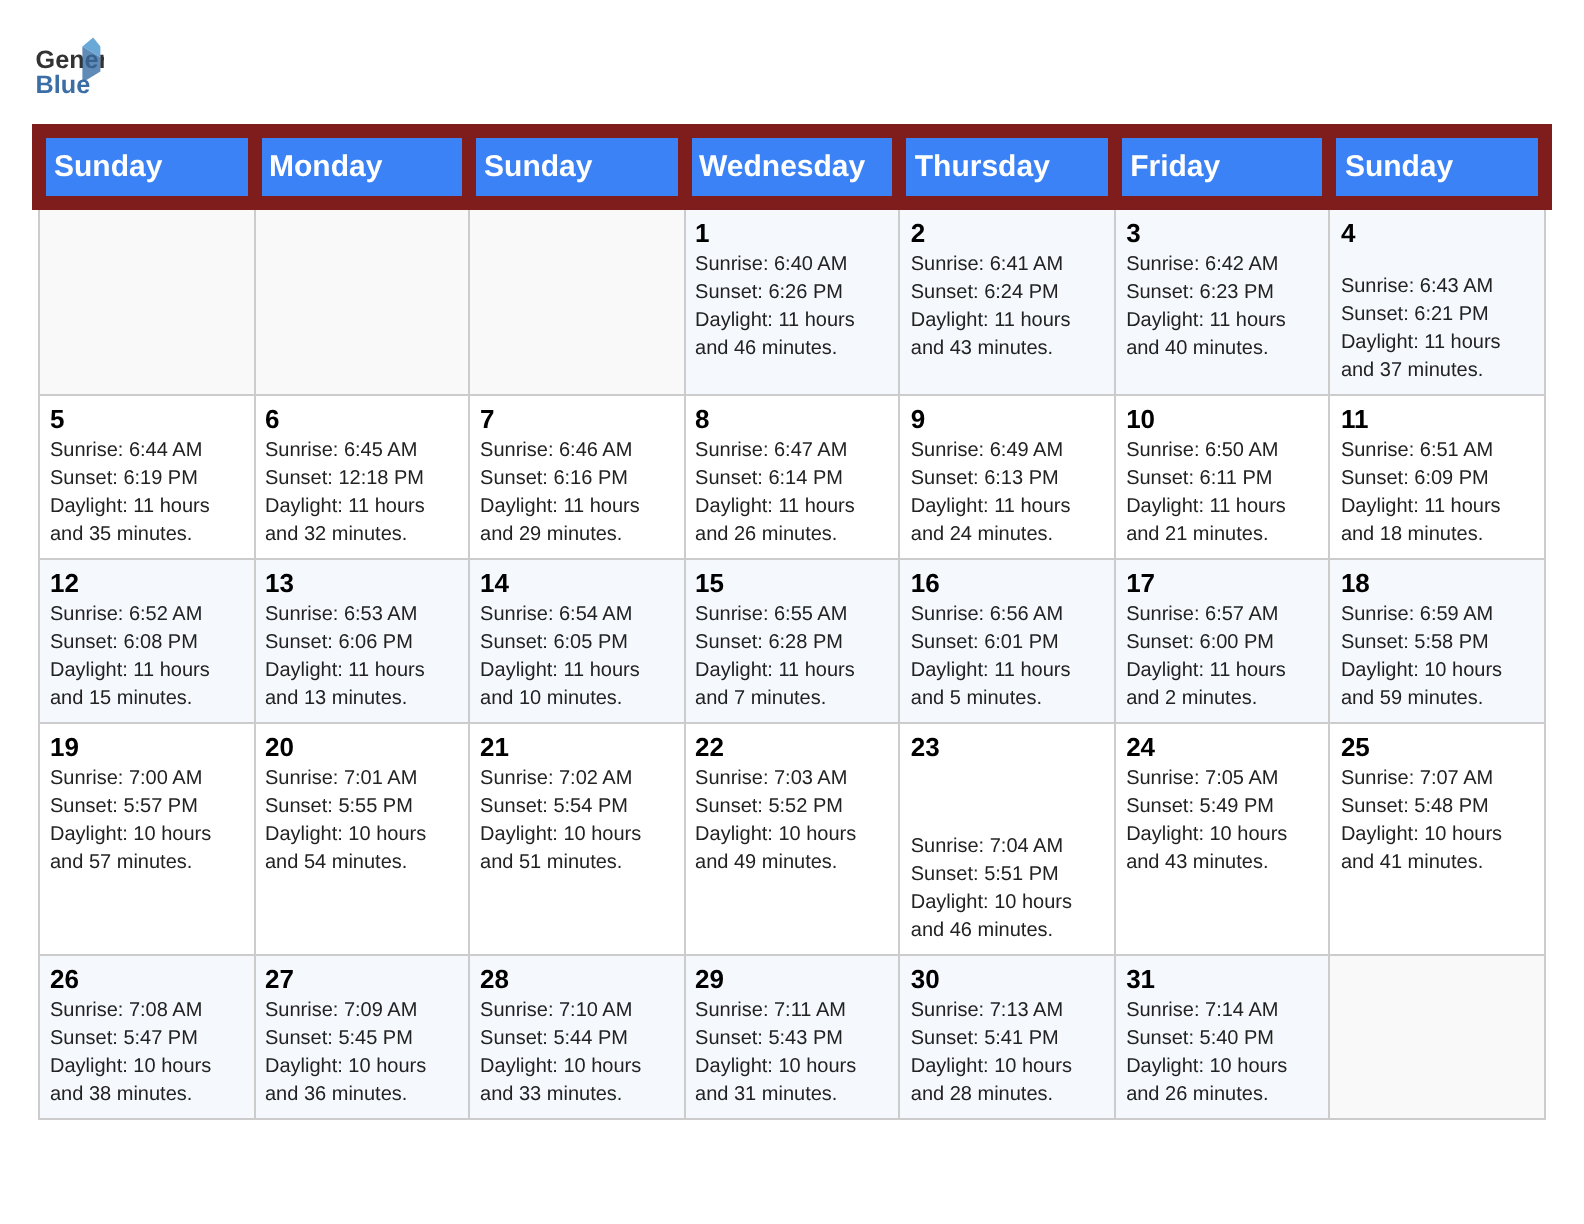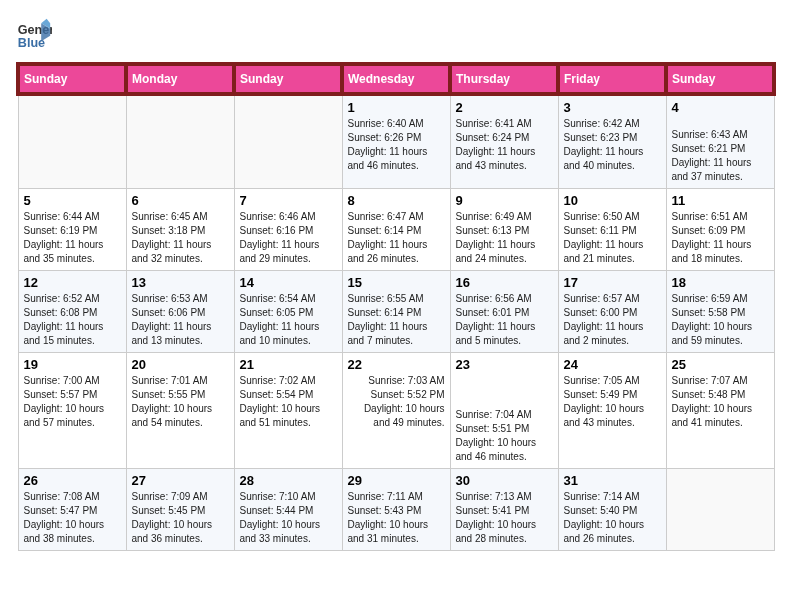--- a/index.html
+++ b/index.html
@@ -36,27 +36,27 @@
     .subtitle {
       font-size: 14px;
       color: #555;
     }
     table {
       width: 100%;
       border-collapse: collapse;
       font-size: 11px;
     }
     thead tr th {
-      background: #ec4899;
+      background: #3b82f6;
       color: #fff;
       padding: 6px 4px;
       text-align: left;
-      font-size: 12px;
+      font-size: 15px;
       font-weight: bold;
-      border: 4px solid #7f1d1d;
+      border: 7px solid #7f1d1d;
     }
     tbody tr td {
       border: 1px solid #ccc;
       vertical-align: top;
       padding: 4px 5px;
       width: 108px;
       min-height: 70px;
     }
     tbody tr:nth-child(odd) td {
       background: #f5f8fc;
@@ -142,21 +142,21 @@
       <tr>
         <td>
           <span class="day-num">5</span>
           <div class="day-info" style="white-space: pre-line;">Sunrise: 6:44 AM
 Sunset: 6:19 PM
 Daylight: 11 hours and 35 minutes.</div>
         </td>
         <td>
           <span class="day-num">6</span>
           <div class="day-info" style="white-space: pre-line;">Sunrise: 6:45 AM
-Sunset: 3:18 PM
+Sunset: 12:18 PM
 Daylight: 11 hours and 32 minutes.</div>
         </td>
         <td>
           <span class="day-num">7</span>
           <div class="day-info" style="white-space: pre-line;">Sunrise: 6:46 AM
 Sunset: 6:16 PM
 Daylight: 11 hours and 29 minutes.</div>
         </td>
         <td>
           <span class="day-num">8</span>
@@ -198,21 +198,21 @@
         </td>
         <td>
           <span class="day-num">14</span>
           <div class="day-info" style="white-space: pre-line;">Sunrise: 6:54 AM
 Sunset: 6:05 PM
 Daylight: 11 hours and 10 minutes.</div>
         </td>
         <td>
           <span class="day-num">15</span>
           <div class="day-info" style="white-space: pre-line;">Sunrise: 6:55 AM
-Sunset: 6:14 PM
+Sunset: 6:28 PM
 Daylight: 11 hours and 7 minutes.</div>
         </td>
         <td>
           <span class="day-num">16</span>
           <div class="day-info" style="white-space: pre-line;">Sunrise: 6:56 AM
 Sunset: 6:01 PM
 Daylight: 11 hours and 5 minutes.</div>
         </td>
         <td>
           <span class="day-num">17</span>
@@ -241,21 +241,21 @@
 Daylight: 10 hours and 54 minutes.</div>
         </td>
         <td>
           <span class="day-num">21</span>
           <div class="day-info" style="white-space: pre-line;">Sunrise: 7:02 AM
 Sunset: 5:54 PM
 Daylight: 10 hours and 51 minutes.</div>
         </td>
         <td>
           <span class="day-num">22</span>
-          <div class="day-info" style="white-space: pre-line; text-align: right;">Sunrise: 7:03 AM
+          <div class="day-info" style="white-space: pre-line;">Sunrise: 7:03 AM
 Sunset: 5:52 PM
 Daylight: 10 hours and 49 minutes.</div>
         </td>
         <td>
           <span class="day-num">23</span>
           <div class="day-info" style="white-space: pre-line; margin-top: 36px;">Sunrise: 7:04 AM
 Sunset: 5:51 PM
 Daylight: 10 hours and 46 minutes.</div>
         </td>
         <td>

